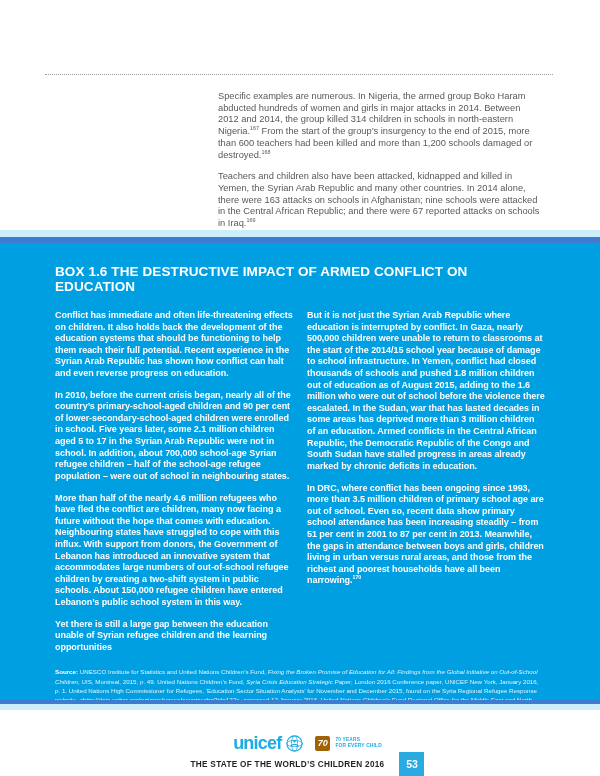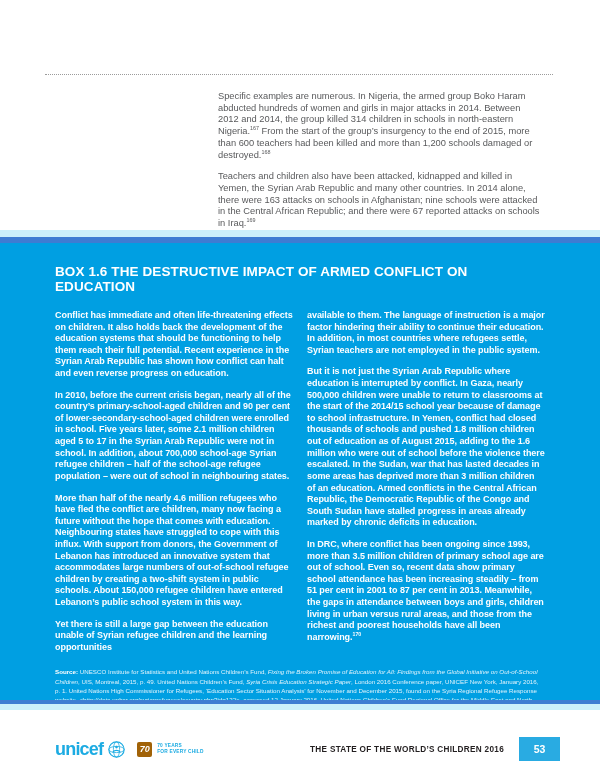--- a/index.html
+++ b/index.html
@@ -45,41 +45,41 @@
   .source{
     margin:4px 0 0 0;font-size:6.2px;line-height:1.48;color:#dff3fc;
     letter-spacing:0;
   }
   .it{font-style:italic;}
   .bd{font-weight:bold;color:#ffffff;}
 
   
   .footer{
     position:absolute;top:734px;left:55px;right:40px;height:30px;
-    display:flex;justify-content:space-between;align-items:center;
+    display:flex;align-items:center;flex-direction:column;
   }
   .brand{display:flex;align-items:center;gap:5px;}
   .wordmark{
     color:#1cabe2;font-size:18px;font-weight:bold;letter-spacing:-0.8px;
     line-height:1;
   }
   .globe{display:block;}
   .seventy{
     display:inline-flex;align-items:center;justify-content:center;
     width:15px;height:15px;background:#a16207;color:#ffffff;border-radius:2px;
     font-size:9px;font-weight:bold;font-style:italic;margin-left:7px;
   }
   .anniv{display:inline-flex;flex-direction:column;justify-content:center;
     color:#1cabe2;font-size:4.8px;font-weight:bold;line-height:1.25;letter-spacing:.2px;}
   .footer-right{display:flex;align-items:center;}
   .book-title{
     color:#231f20;font-size:8.2px;font-weight:bold;letter-spacing:.3px;
   }
   .page-badge{
-    width:41px;height:24px;background:#29abe2;color:#ffffff;
+    width:25px;height:24px;background:#29abe2;color:#ffffff;
     display:inline-flex;align-items:center;justify-content:center;
     font-size:10.5px;font-weight:bold;margin-left:15px;
   }
 </style>
 </head>
 <body>
 
 <div class="page">
 
   <div class="dotted"></div>
@@ -97,21 +97,20 @@
     <div class="box-main">
       <h2 class="box-title">BOX 1.6 THE DESTRUCTIVE IMPACT OF ARMED CONFLICT ON EDUCATION</h2>
       <div class="cols">
         <div class="col">
             <p><span>Conflict has immediate and often life-threatening effects on children. It also holds back the development of the education systems that should be functioning to help them reach their full potential. Recent experience in the Syrian Arab Republic has shown how conflict can halt and even reverse progress on education.</span></p>
             <p><span>In 2010, before the current crisis began, nearly all of the country’s primary-school-aged children and 90 per cent of lower-secondary-school-aged children were enrolled in school. Five years later, some 2.1 million children aged 5 to 17 in the Syrian Arab Republic were not in school. In addition, about 700,000 school-age Syrian refugee children – half of the school-age refugee population – were out of school in neighbouring states.</span></p>
             <p><span>More than half of the nearly 4.6 million refugees who have fled the conflict are children, many now facing a future without the hope that comes with education. Neighbouring states have struggled to cope with this influx. With support from donors, the Government of Lebanon has introduced an innovative system that accommodates large numbers of out-of-school refugee children by creating a two-shift system in public schools. About 150,000 refugee children have entered Lebanon’s public school system in this way.</span></p>
             <p><span>Yet there is still a large gap between the education unable of Syrian refugee children and the learning opportunities</span></p>
           </div>
         <div class="col">
-            <p><span>available to them. The language of instruction is a major factor hindering their ability to continue their education. In addition, in most countries where refugees settle, Syrian teachers are not employed in the public system.</span></p>
             <p><span>But it is not just the Syrian Arab Republic where education is interrupted by conflict. In Gaza, nearly 500,000 children were unable to return to classrooms at the start of the 2014/15 school year because of damage to school infrastructure. In Yemen, conflict had closed thousands of schools and pushed 1.8 million children out of education as of August 2015, adding to the 1.6 million who were out of school before the violence there escalated. In the Sudan, war that has lasted decades in some areas has deprived more than 3 million children of an education. Armed conflicts in the Central African Republic, the Democratic Republic of the Congo and South Sudan have stalled progress in areas already marked by chronic deficits in education.</span></p>
             <p><span>In DRC, where conflict has been ongoing since 1993, more than 3.5 million children of primary school age are out of school. Even so, recent data show primary school attendance has been increasing steadily – from 51 per cent in 2001 to 87 per cent in 2013. Meanwhile, the gaps in attendance between boys and girls, children living in urban versus rural areas, and those from the richest and poorest households have all been narrowing.</span><sup>170</sup></p>
           </div>
       </div>
       <p class="source"><span class="bd">Source: </span><span>UNESCO Institute for Statistics and United Nations Children’s Fund, </span><span class="it">Fixing the Broken Promise of Education for All: Findings from the Global Initiative on Out-of-School Children</span><span>, UIS, Montreal, 2015, p. 49. United Nations Children’s Fund, </span><span class="it">Syria Crisis Education Strategic Paper</span><span>, London 2016 Conference paper, UNICEF New York, January 2016, p. 1. United Nations High Commissioner for Refugees, ‘Education Sector Situation Analysis’ for November and December 2015, found on the Syria Regional Refugee Response website, &lt;http://data.unhcr.org/syrianrefugees/country.php?id=122&gt;, accessed 12 January 2016. United Nations Children’s Fund Regional Office for the Middle East and North Africa, </span><span class="it">Education under Fire: How conflict in the Middle East is depriving children of their schooling</span><span>, UNICEF, Amman, 3 September 2015, p. 6. Global Partnership for Education, Democratic Republic of Congo page, &lt;http://www.globalpartnership.org/country/democratic-republic-of-congo&gt;, accessed 8 April 2016. </span><span class="it">MICS 2001 and 2010; DHS 2007 and 2013–2014.</span></p>
     </div>
     <div class="band royal bottom"></div>
     <div class="band light bottom"></div>
   </section>
 

